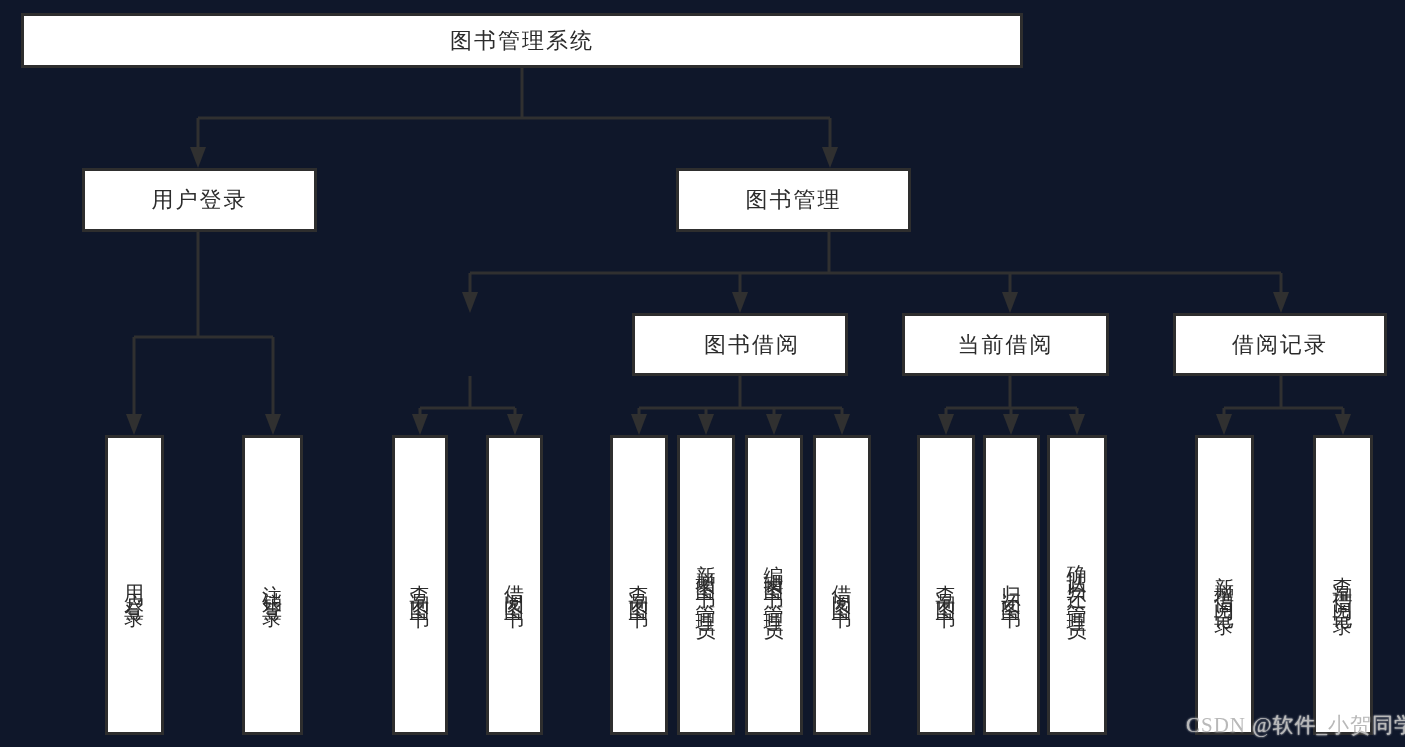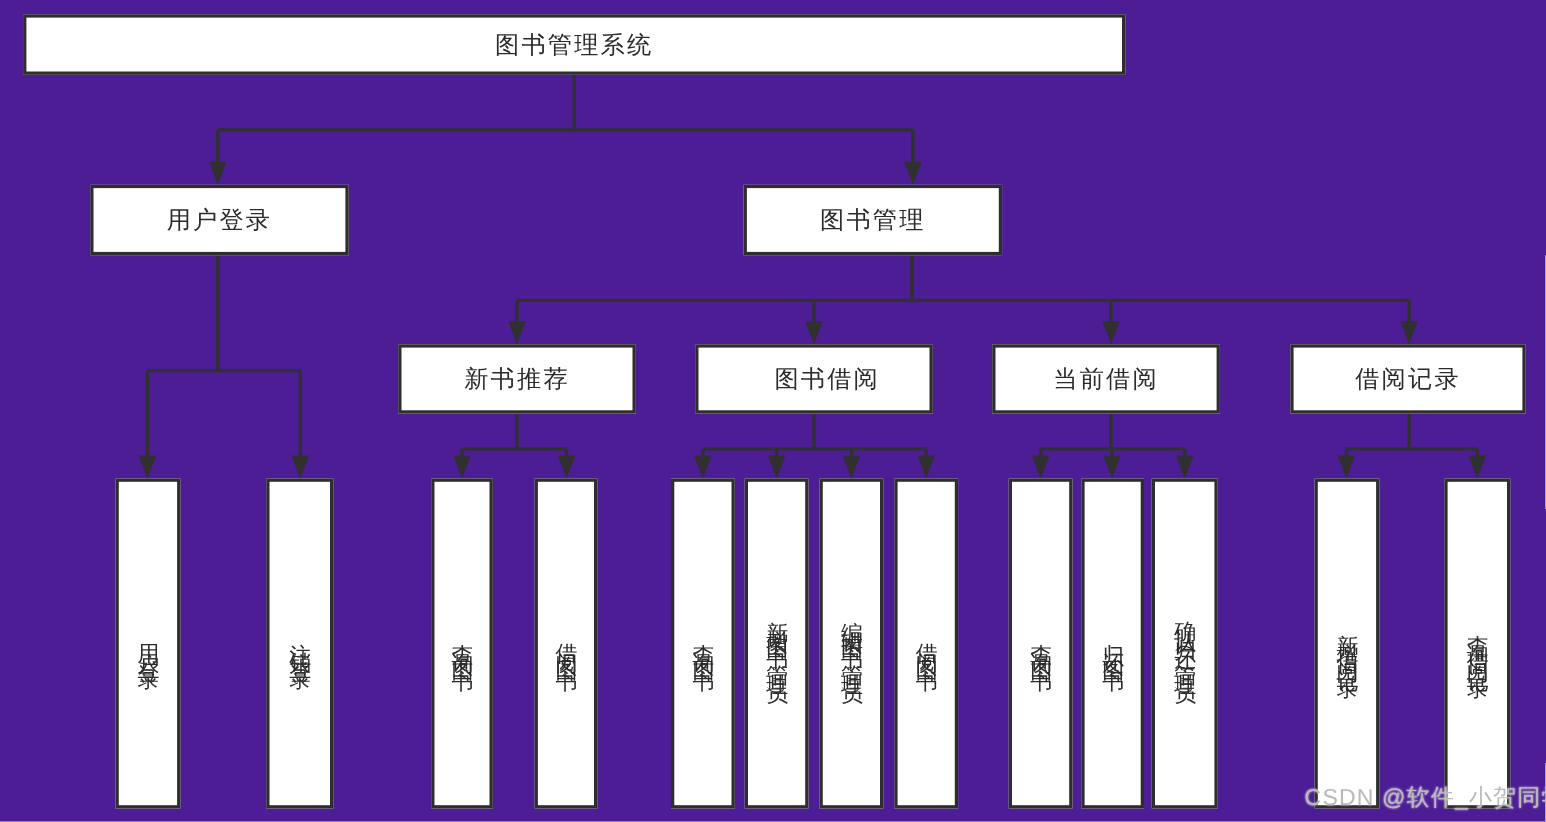--- a/index.html
+++ b/index.html
@@ -1,20 +1,20 @@
 <!DOCTYPE html>
 <html><head>
 <meta charset="utf-8">
 <style>
   html,body{margin:0;padding:0;background:#ffffff;}
   #stage{
     position:relative;
     width:1405px;height:747px;
-    background:#4c1d95;
-    font-family:Liberation Sans, sans-serif;
+    background:#0f172a;
+    font-family:Liberation Serif, serif;
     overflow:hidden;
   }
   #wires{position:absolute;left:0;top:0;width:1405px;height:747px;}
   .node{
     position:absolute;
     box-sizing:border-box;
     background:#ffffff;
     border:3px solid #2e2e2e;
     display:flex;align-items:center;justify-content:center;
     color:#2b2b2b;
@@ -106,21 +106,20 @@
       <polygon points="1224,435 1216,414 1232,414"></polygon>
       <polygon points="1343,435 1335,414 1351,414"></polygon>
     </g>
   </svg>
 
   <div class="node n-root">图书管理系统</div>
 
   <div class="node n-login">用户登录</div>
   <div class="node n-mgmt">图书管理</div>
 
-  <div class="node n-newrec">新书推荐</div>
   <div class="node n-borrow">图书借阅</div>
   <div class="node n-current">当前借阅</div>
   <div class="node n-records">借阅记录</div>
 
   <div class="vnode lf l-a1">
     <span>用户登录</span>
   </div>
   <div class="vnode lf l-a2">
     <span>注销登录</span>
   </div>

